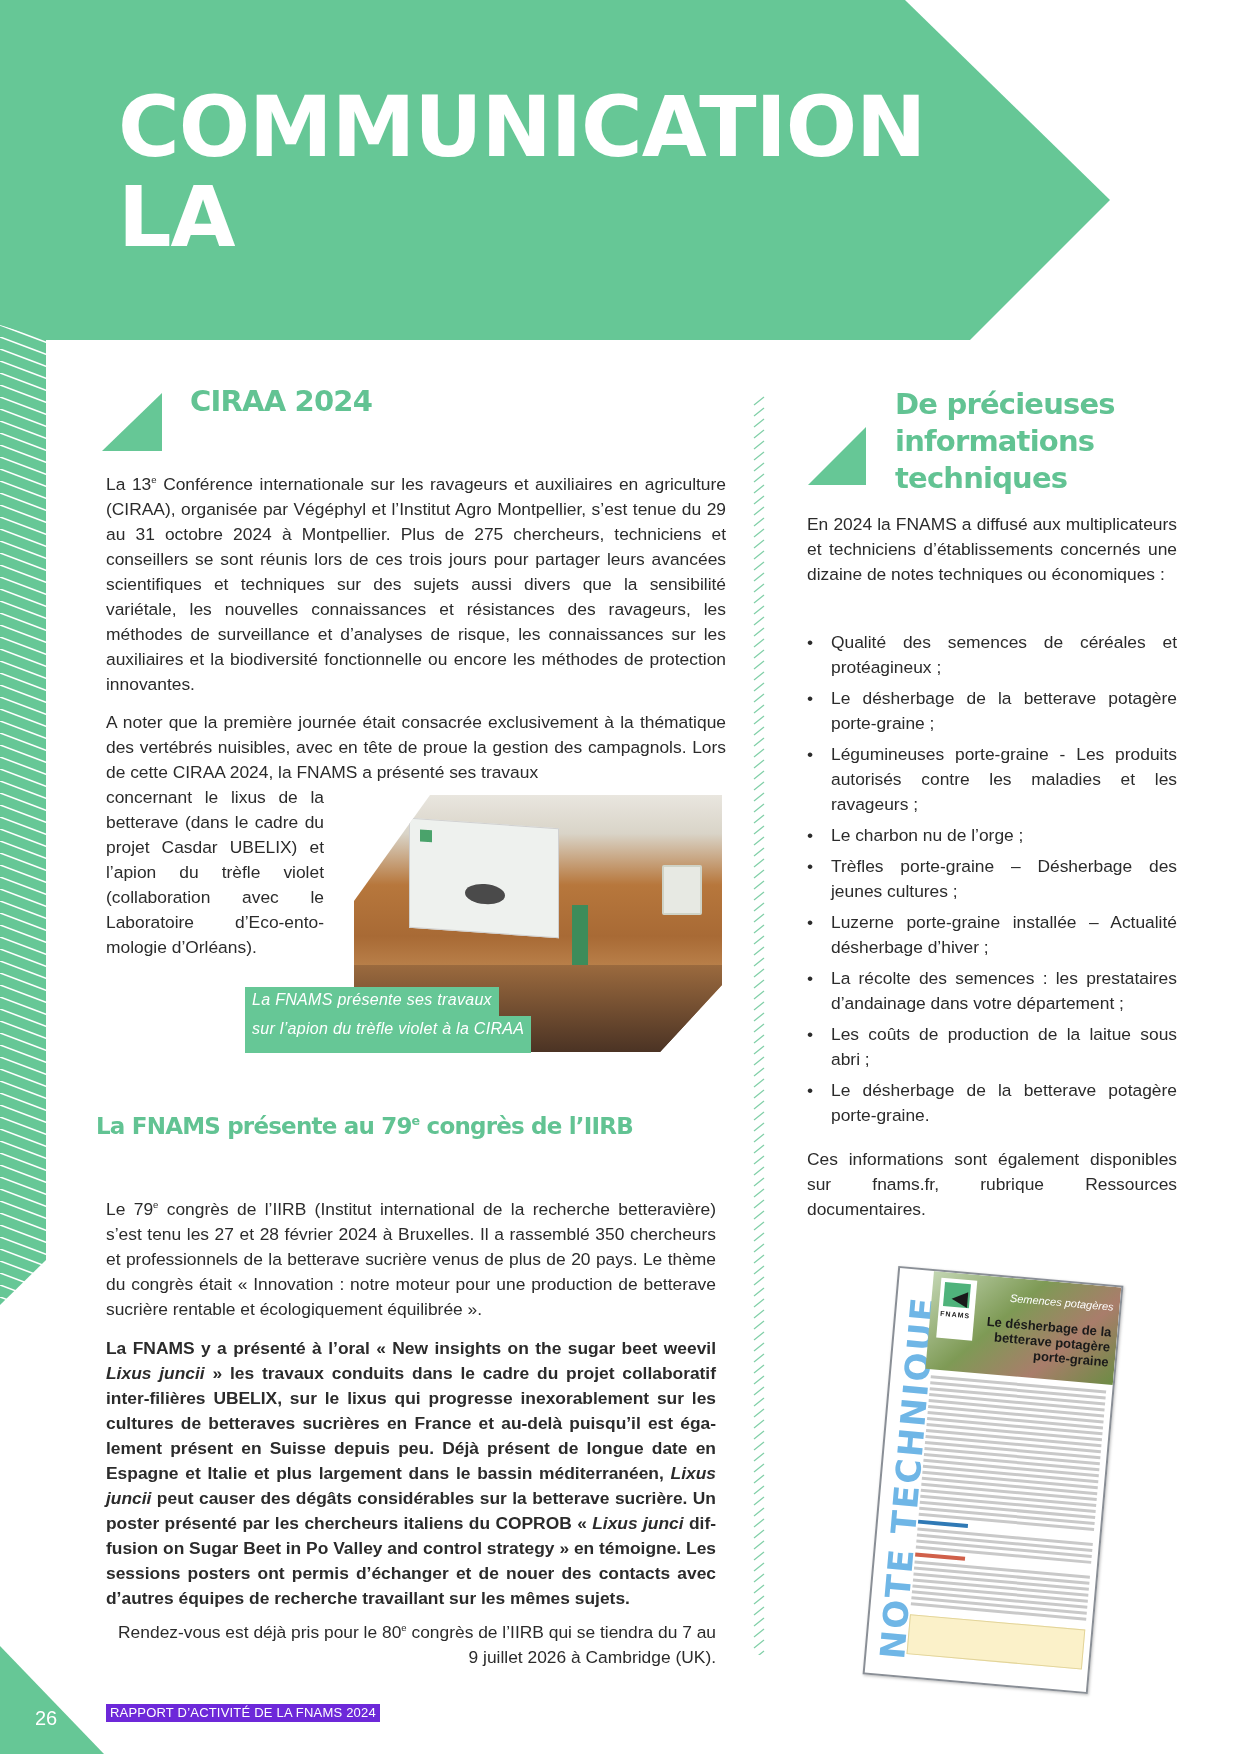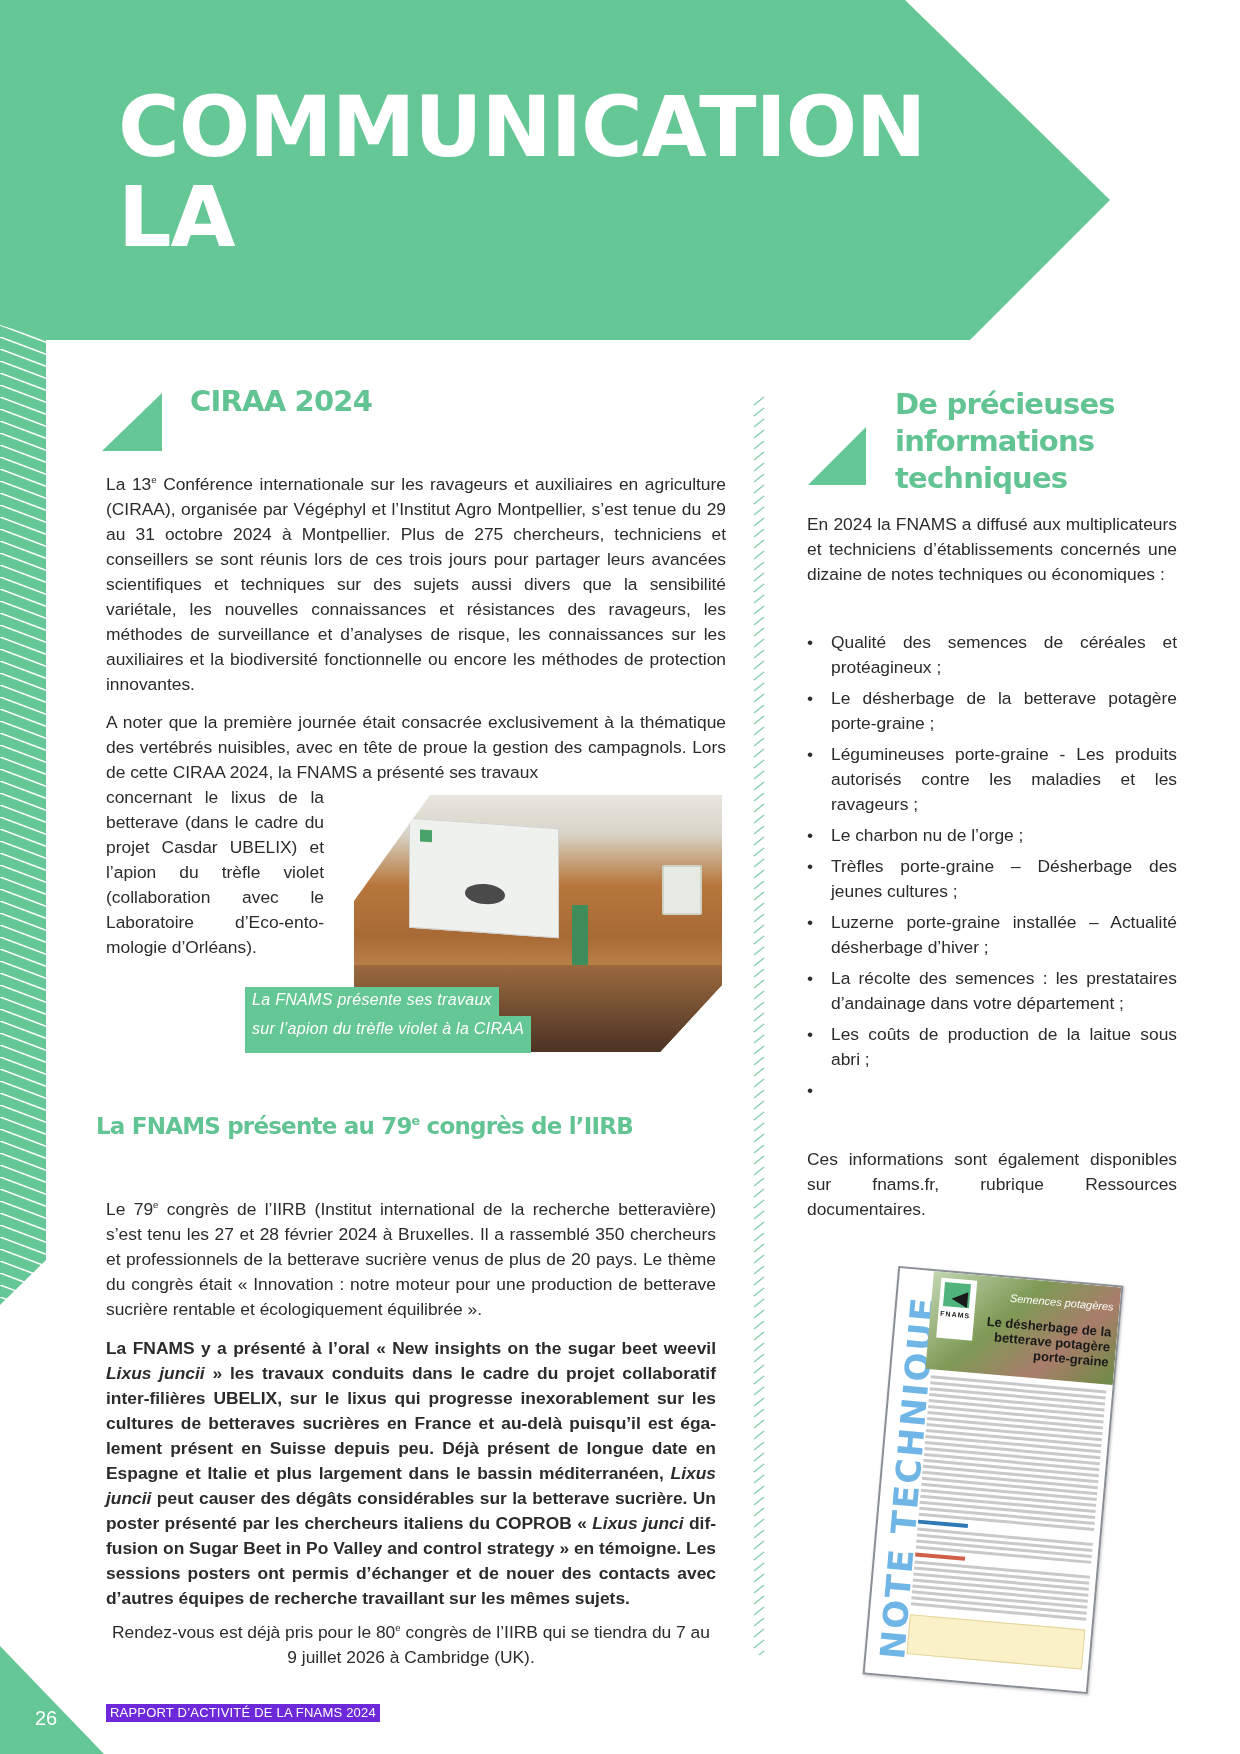--- a/index.html
+++ b/index.html
@@ -64,21 +64,21 @@
     background: #66C796; color: #ffffff; font-style: italic; font-size: 16px; line-height: 25px;
     letter-spacing: 0.3px;
   }
   .cap1 { top: 987px; }
   .cap2 { top: 1016px; }
 
   .sec2-title { position: absolute; left: 96px; top: 1108px; width: 620px; font-size: 23px; line-height: 37px; }
   .sec2-title sup, .body-text sup { font-size: 0.55em; vertical-align: super; line-height: 0; }
   .sec2-p1 { position: absolute; left: 106px; top: 1197px; width: 610px; }
   .sec2-p2 { position: absolute; left: 106px; top: 1336px; width: 610px; font-weight: bold; }
-  .sec2-p3 { position: absolute; left: 106px; top: 1620px; width: 610px; text-align: center; }
+  .sec2-p3 { position: absolute; left: 106px; top: 1620px; width: 610px; text-align: right; }
 
   .sec3-title { position: absolute; left: 895px; top: 386px; font-size: 29px; line-height: 37px; }
   .sec3-title span { display: block; }
   .sec3-intro { position: absolute; left: 807px; top: 512px; width: 370px; }
   .sec3-list { position: absolute; left: 807px; top: 630px; width: 370px; list-style: none; }
   .sec3-list li { position: relative; padding-left: 24px; margin-bottom: 6px; text-align: justify; }
   .sec3-list li .bullet { position: absolute; left: 0; top: 0; }
   .sec3-outro { position: absolute; left: 807px; top: 1147px; width: 370px; }
 
   .tech-doc {
@@ -187,21 +187,21 @@
 <p class="body-text sec3-intro">En 2024 la FNAMS a diffusé aux multipli­cateurs et techniciens d’établissements concernés une dizaine de notes techniques ou économiques :</p>
 <ul class="body-text sec3-list">
   <li><span class="bullet">•</span><span>Qualité des semences de céréales et protéagineux ;</span></li>
   <li><span class="bullet">•</span><span>Le désherbage de la betterave potagère porte-graine ;</span></li>
   <li><span class="bullet">•</span><span>Légumineuses porte-graine - Les produits autorisés contre les maladies et les ravageurs ;</span></li>
   <li><span class="bullet">•</span><span>Le charbon nu de l’orge ;</span></li>
   <li><span class="bullet">•</span><span>Trèfles porte-graine – Désherbage des jeunes cultures ;</span></li>
   <li><span class="bullet">•</span><span>Luzerne porte-graine installée – Actualité désherbage d’hiver ;</span></li>
   <li><span class="bullet">•</span><span>La récolte des semences : les prestataires d’andainage dans votre département ;</span></li>
   <li><span class="bullet">•</span><span>Les coûts de production de la laitue sous abri ;</span></li>
-  <li><span class="bullet">•</span></li>
+  <li><span class="bullet">•</span><span>Le désherbage de la betterave potagère porte-graine.</span></li>
 </ul>
 <p class="body-text sec3-outro">Ces informations sont également dispo­nibles sur fnams.fr, rubrique Ressources documentaires.</p>
 
 <div class="tech-doc">
   <div class="side-label">NOTE TECHNIQUE</div>
   <div class="hero"></div>
   <div class="logo-box">
     <div class="logo-mark">
         <div class="logo-tri"></div>
       </div>

